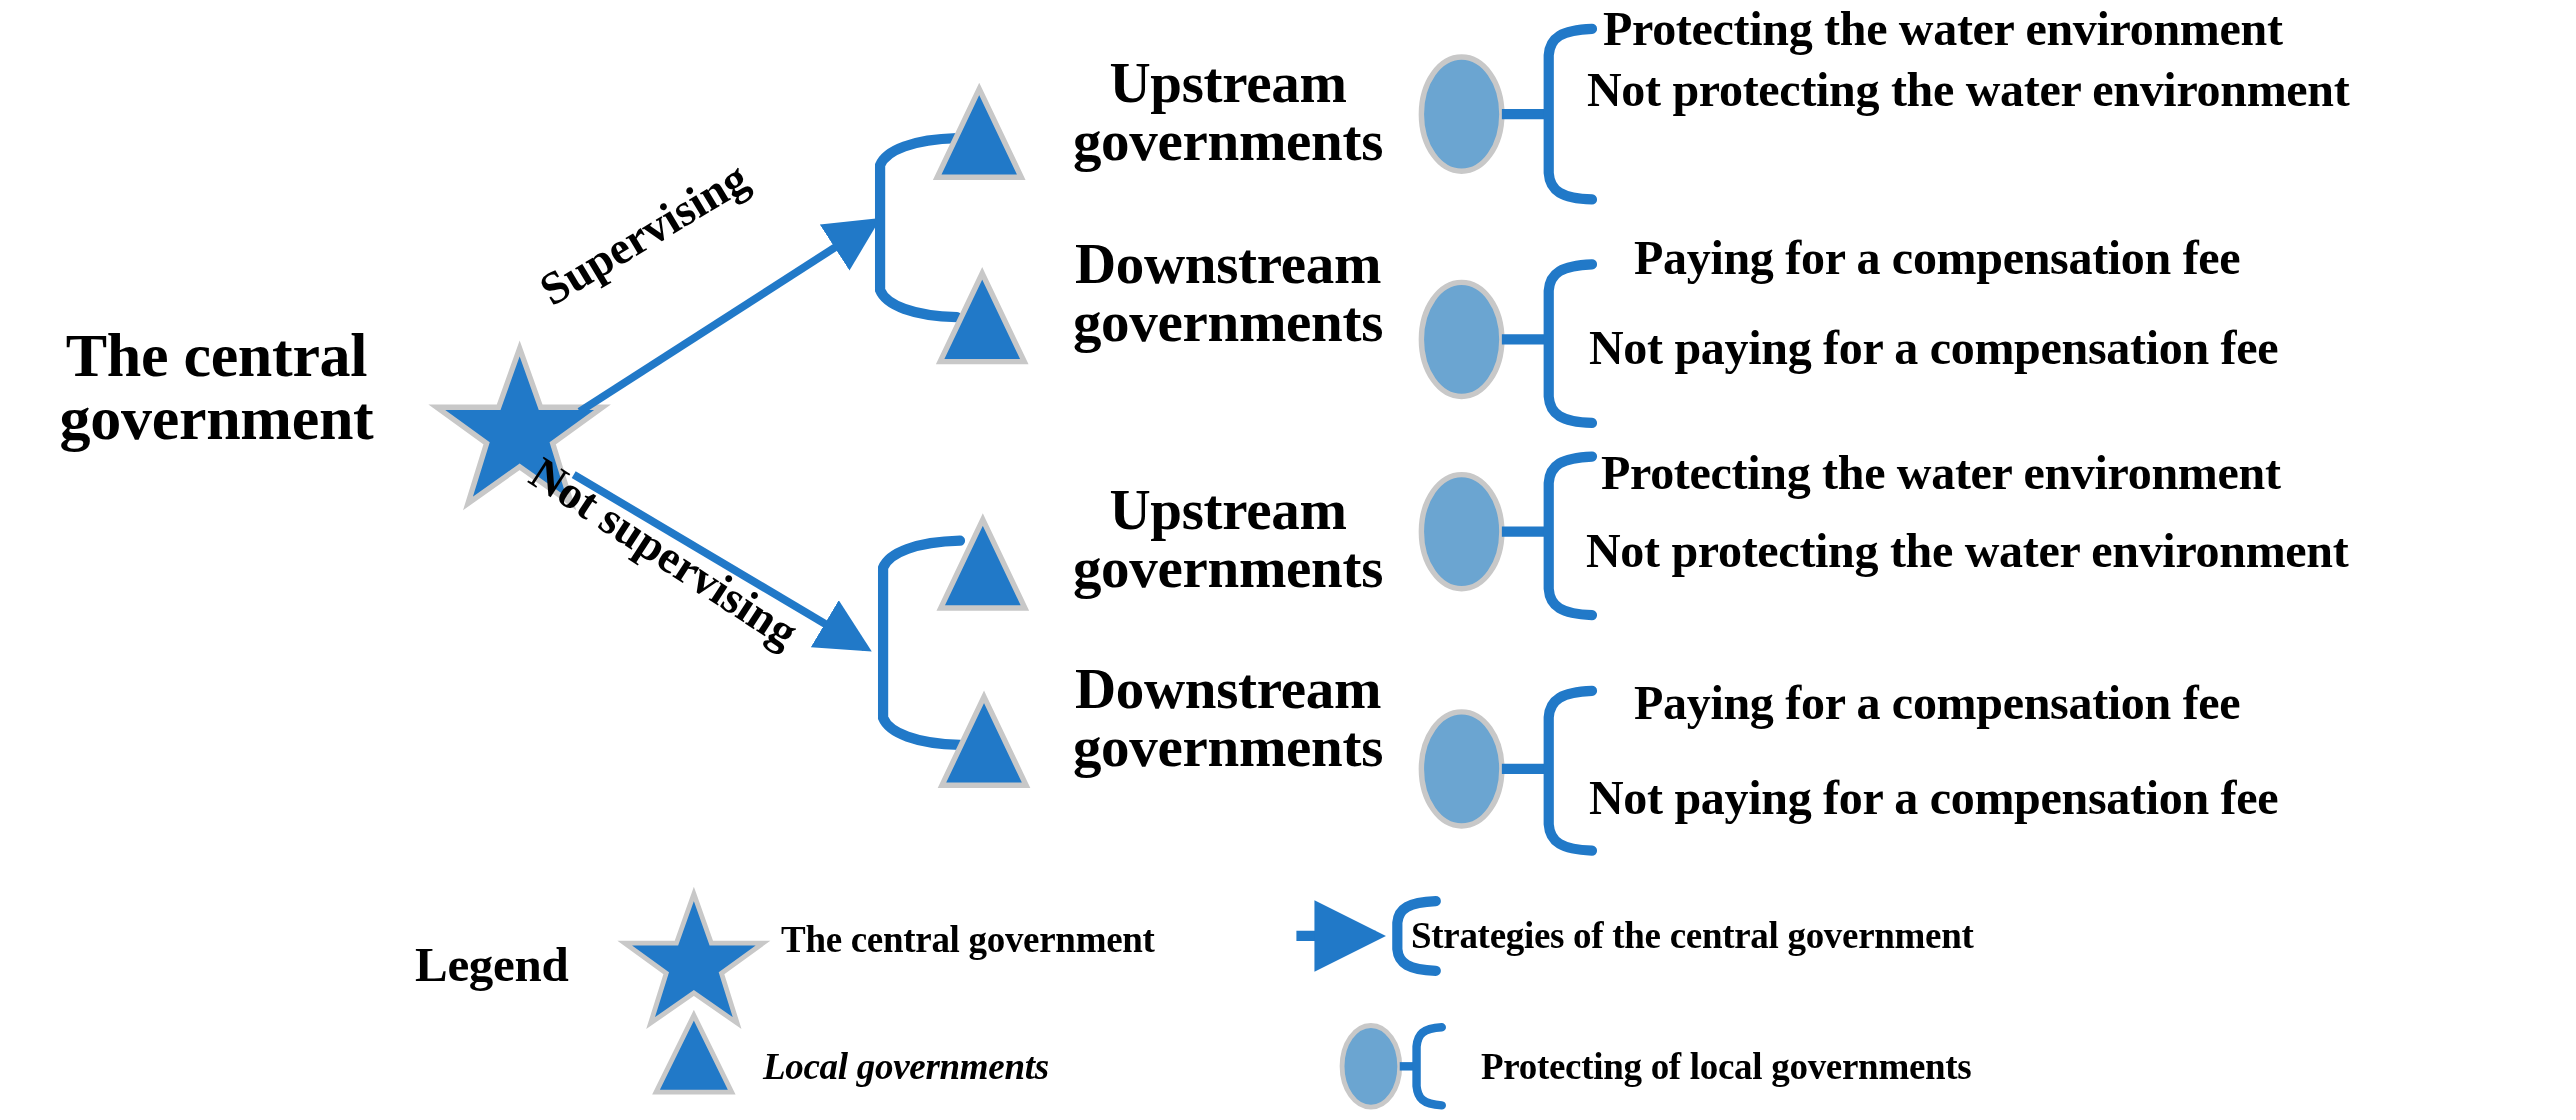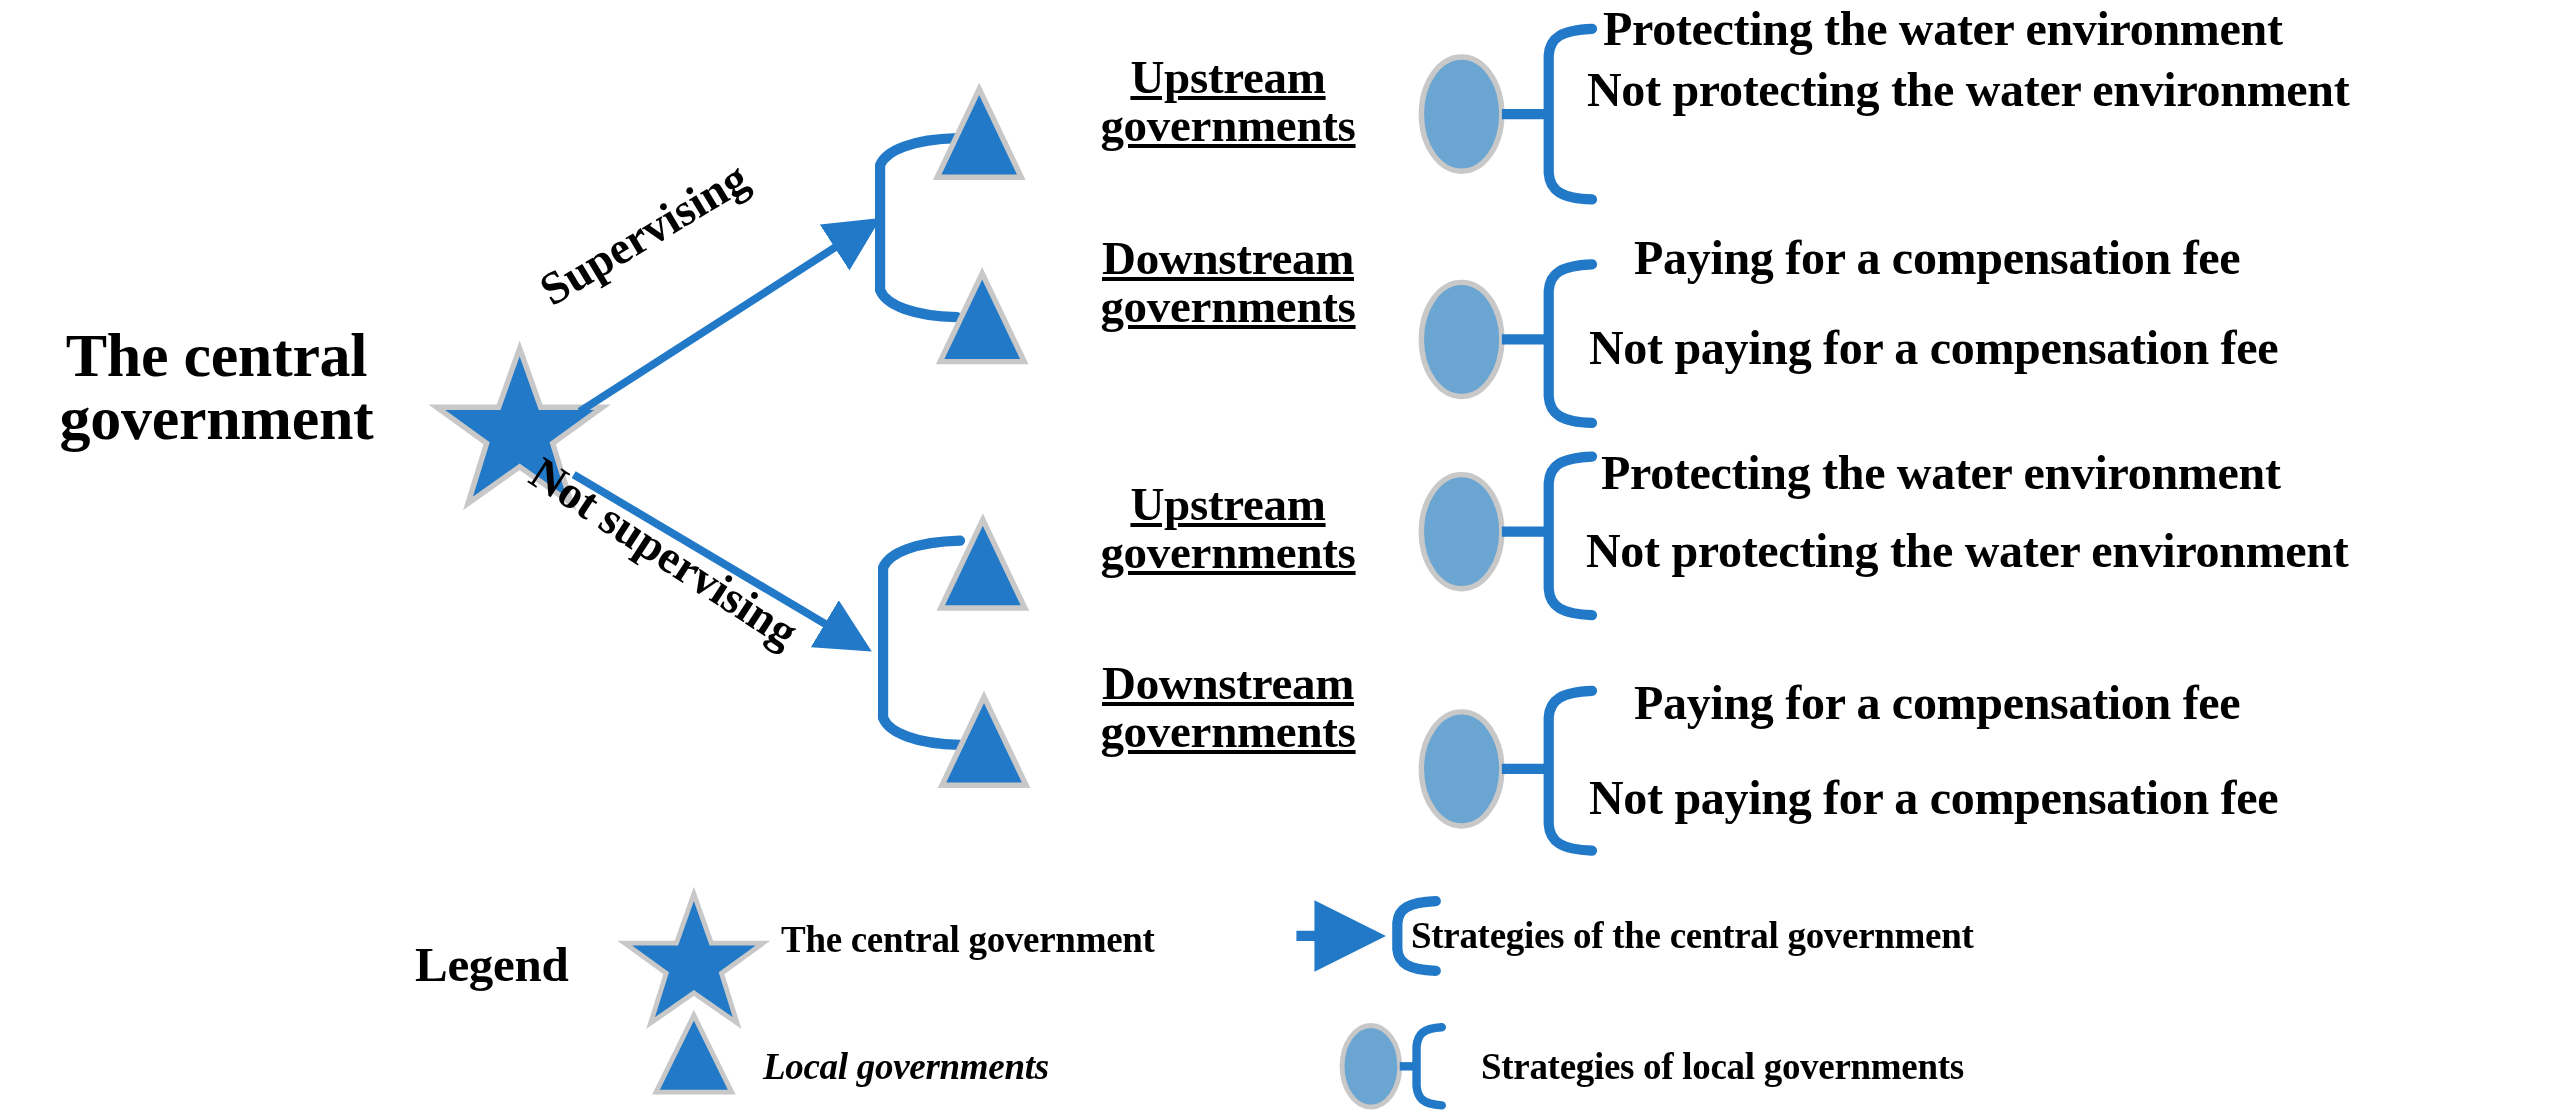--- a/index.html
+++ b/index.html
@@ -63,24 +63,23 @@
     transform: rotate(-31deg);
   }
   #edge-label-not-supervising {
     left: 535px;
     top: 442px;
     transform: rotate(33deg);
   }
 
   
   .actor-label {
-    font-size: 47px;
+    font-size: 57px;
     width: 372px;
     text-align: center;
-    text-decoration: underline;
   }
 
   
   .strategy-label {
     font-size: 48px;
     white-space: nowrap;
   }
 
   
   #legend-title {
@@ -226,16 +225,16 @@
   <div class="lbl lft strategy-label" style="left:1589px; top:774px;">Not paying for a compensation fee</div>
 
   <div class="lbl lft legend-text" style="left:781px; top:921px;">The central government</div>
 
   <div class="lbl lft" id="legend-title">Legend</div>
 
   <div class="lbl lft legend-text" style="left:763px; top:1048px;font-style:italic;">Local governments</div>
 
   <div class="lbl lft legend-text" style="left:1411px; top:917px;">Strategies of the central government</div>
 
-  <div class="lbl lft legend-text" style="left:1481px; top:1048px;">Strategies of local governments</div>
+  <div class="lbl lft legend-text" style="left:1481px; top:1048px;">Protecting of local governments</div>
 
 </div>
 
 
 </body></html>

